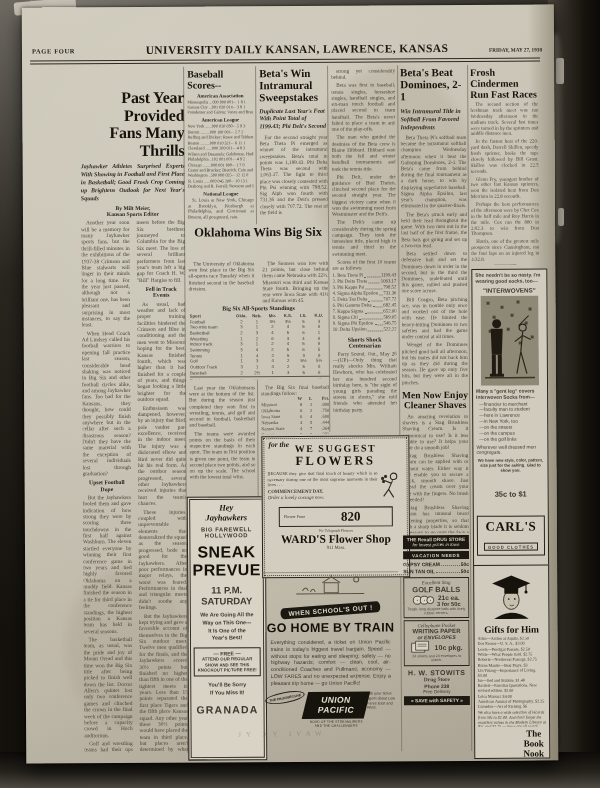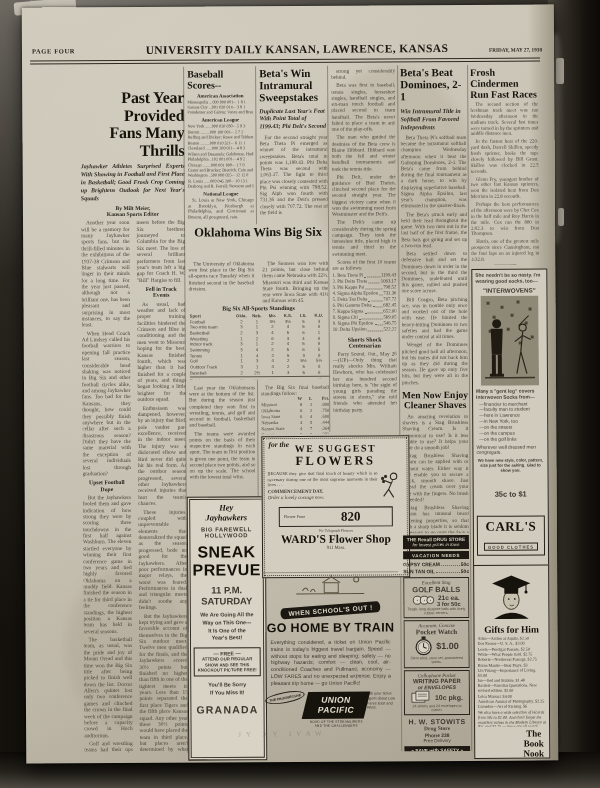--- a/index.html
+++ b/index.html
@@ -615,34 +615,20 @@
                 <circle cx="12" cy="6" r=".5"></circle>
                 <circle cx="18" cy="6" r=".5"></circle>
               </g>
           </svg>
           <div>
             <div style="font-size:6.5px;font-weight:bold;">21c ea.</div>
             <div style="font-size:5.8px;font-weight:bold;">3 for 50c</div>
           </div>
         </div>
         <div class="rx-note">Tough, long distance balls with lively rubber centers.</div>
-      </div>
-      <div class="rx-box">
-        <div style="font-size:5px;font-style:italic;font-family:'Liberation Serif',serif;">Accurate, Concise</div>
-        <div style="font-size:7px;font-weight:bold;font-family:'Liberation Serif',serif;">Pocket Watch</div>
-        <div style="display:flex;align-items:center;justify-content:center;gap:4px;">
-          <svg width="18" height="20" viewBox="0 0 18 20">
-            <rect x="7" y="0" width="4" height="3" fill="#2a251c"></rect>
-            <circle cx="9" cy="11" r="7.5" fill="#d8d3c4" stroke="#2a251c" stroke-width="1.2"></circle>
-            <circle cx="9" cy="11" r="5.5" fill="none" stroke="#2a251c" stroke-width=".6"></circle>
-            <path d="M9,11 L9,7 M9,11 L12,12" stroke="#2a251c" stroke-width="1"></path>
-          </svg>
-          <div style="font-size:9px;font-weight:bold;">$1.00</div>
-        </div>
-        <div class="rx-note">Stem wind, stem set, guaranteed works.</div>
       </div>
       <div class="rx-box">
         <div style="font-size:5px;font-style:italic;font-family:'Liberation Serif',serif;">Cellophane Packet</div>
         <div style="font-size:6px;font-weight:bold;">WRITING PAPER</div>
         <div style="font-size:5.2px;font-weight:bold;font-style:italic;">or ENVELOPES</div>
         <div style="display:flex;align-items:center;justify-content:center;gap:4px;">
           <svg width="20" height="14" viewBox="0 0 20 14">
             <g fill="#d8d3c4" stroke="#2a251c" stroke-width=".7">
               <rect x="1" y="3" width="13" height="9"></rect>
                 <rect x="5" y="1" width="13" height="9"></rect>

